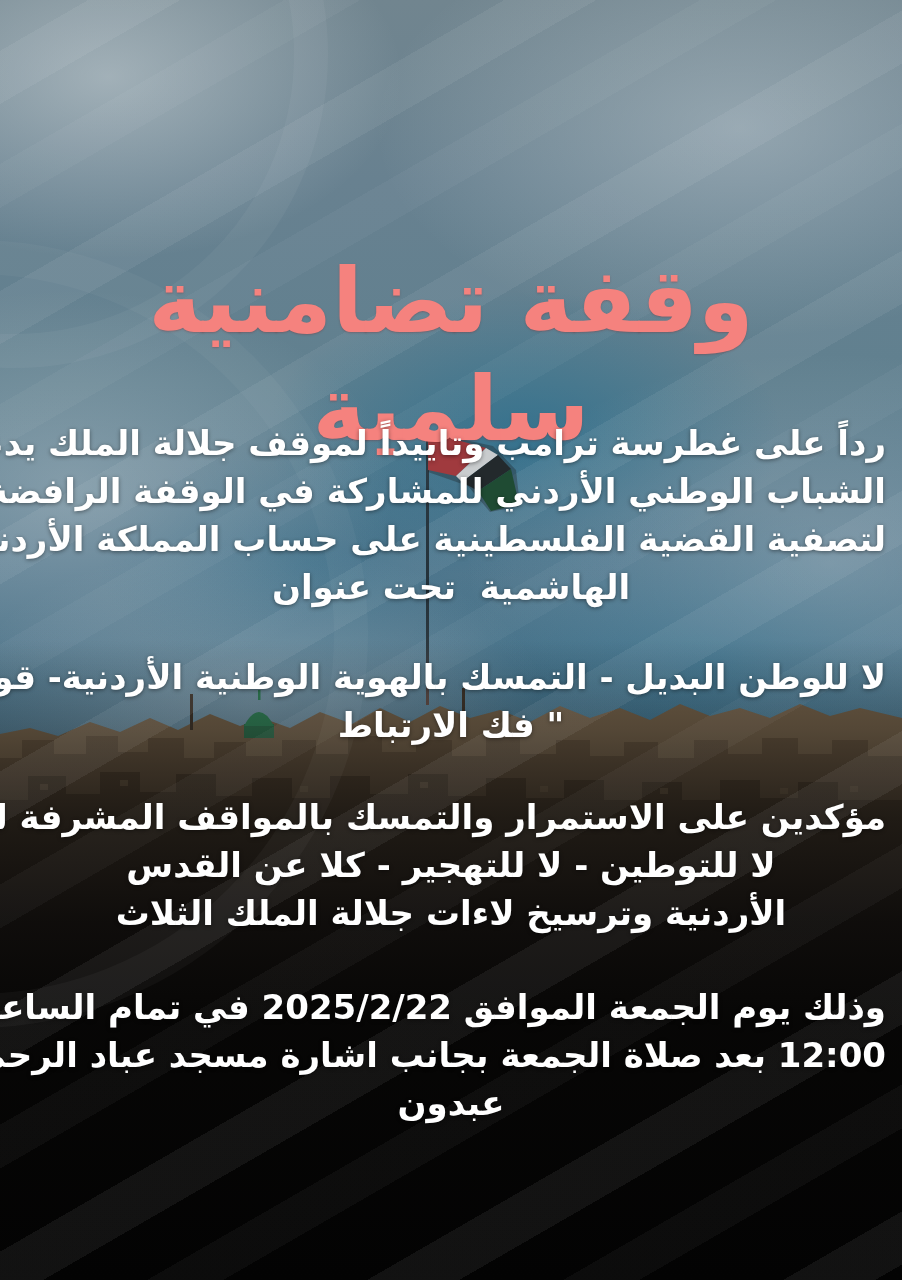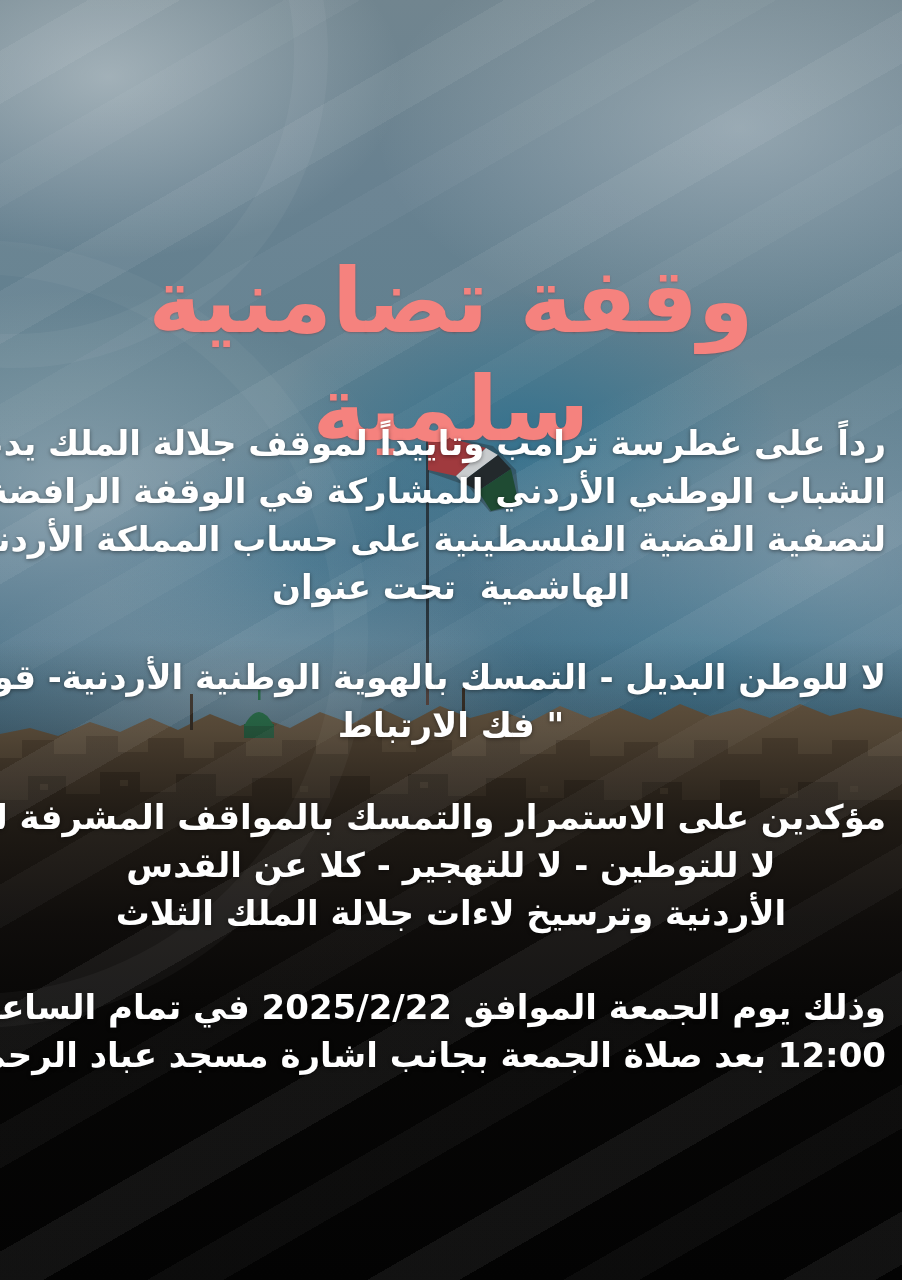--- a/index.html
+++ b/index.html
@@ -146,16 +146,17 @@
 
     <div class="para p-affirm">
       <div class="line">مؤكدين على الاستمرار والتمسك بالمواقف المشرفة للدولة</div>
       <div class="line">لا للتوطين - لا للتهجير - كلا عن القدس</div>
       <div class="line">الأردنية وترسيخ لاءات جلالة الملك الثلاث</div>
     </div>
 
     <div class="para p-event">
       <div class="line">وذلك يوم الجمعة الموافق 2025/2/22 في تمام الساعة</div>
       <div class="line">12:00 بعد صلاة الجمعة بجانب اشارة مسجد عباد الرحمن -</div>
+      <div class="line">عبدون</div>
     </div>
   </div>
 
 </div>
 
 </body></html>

